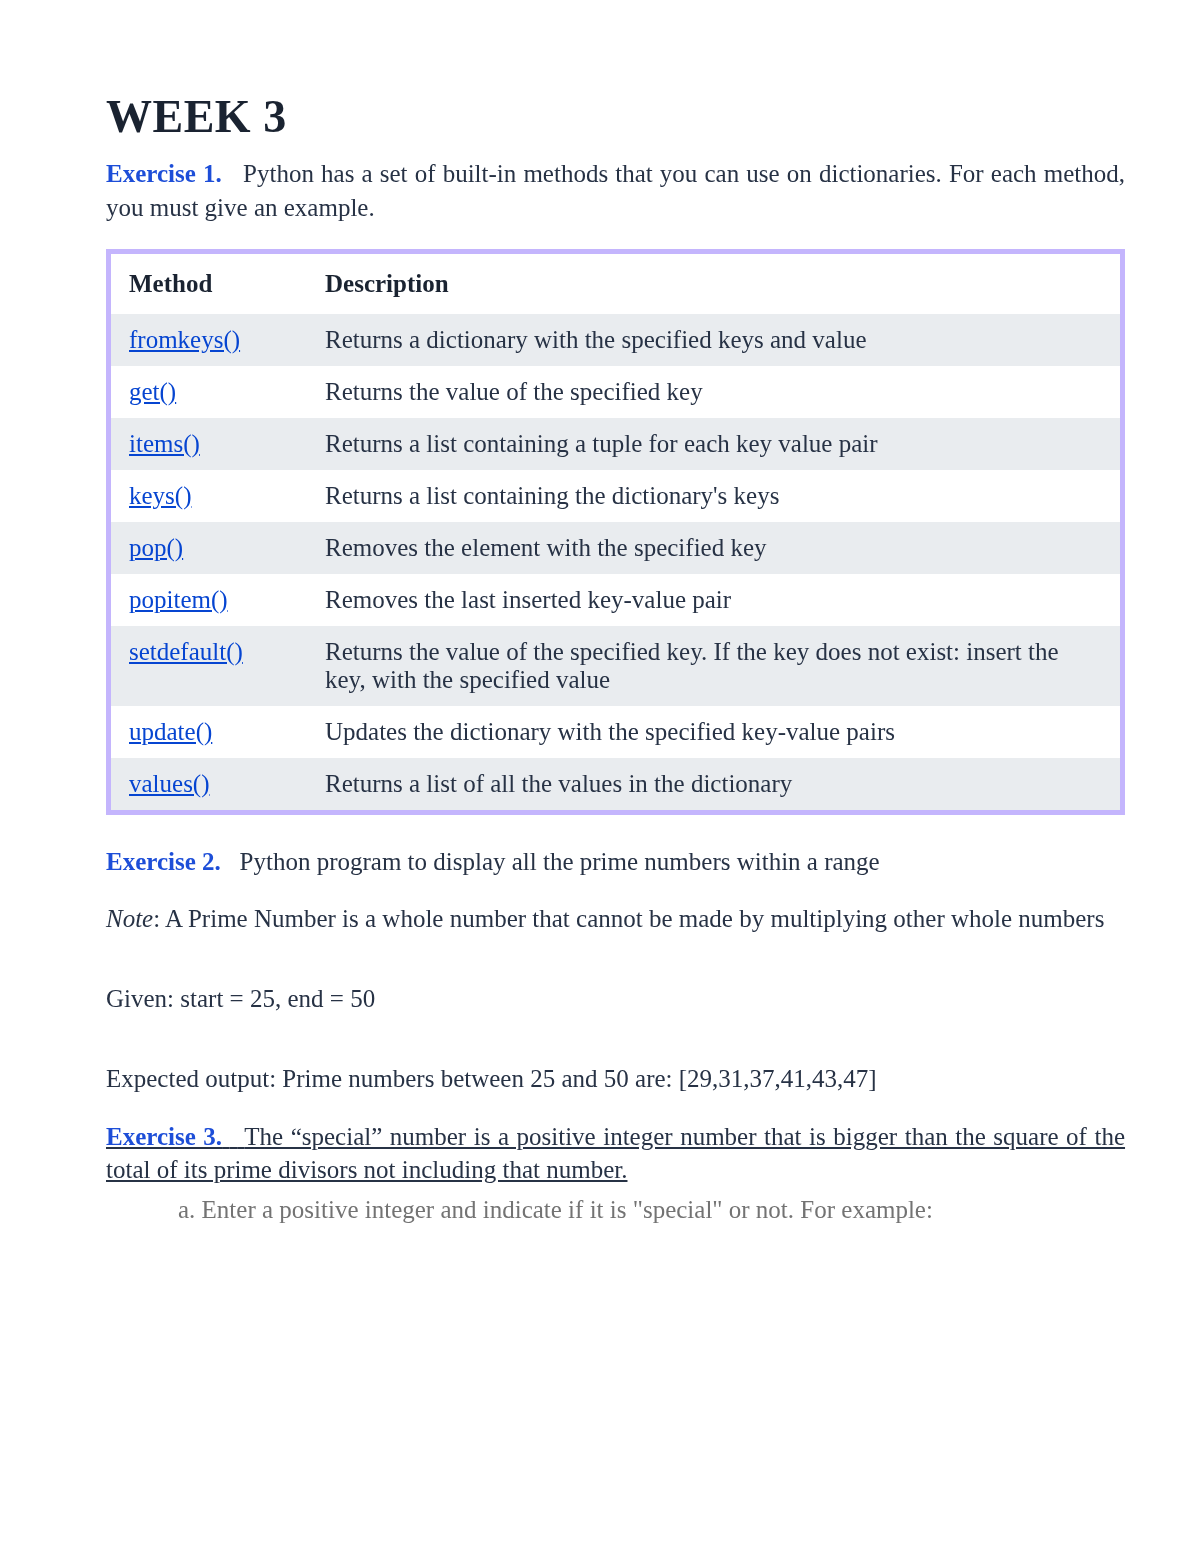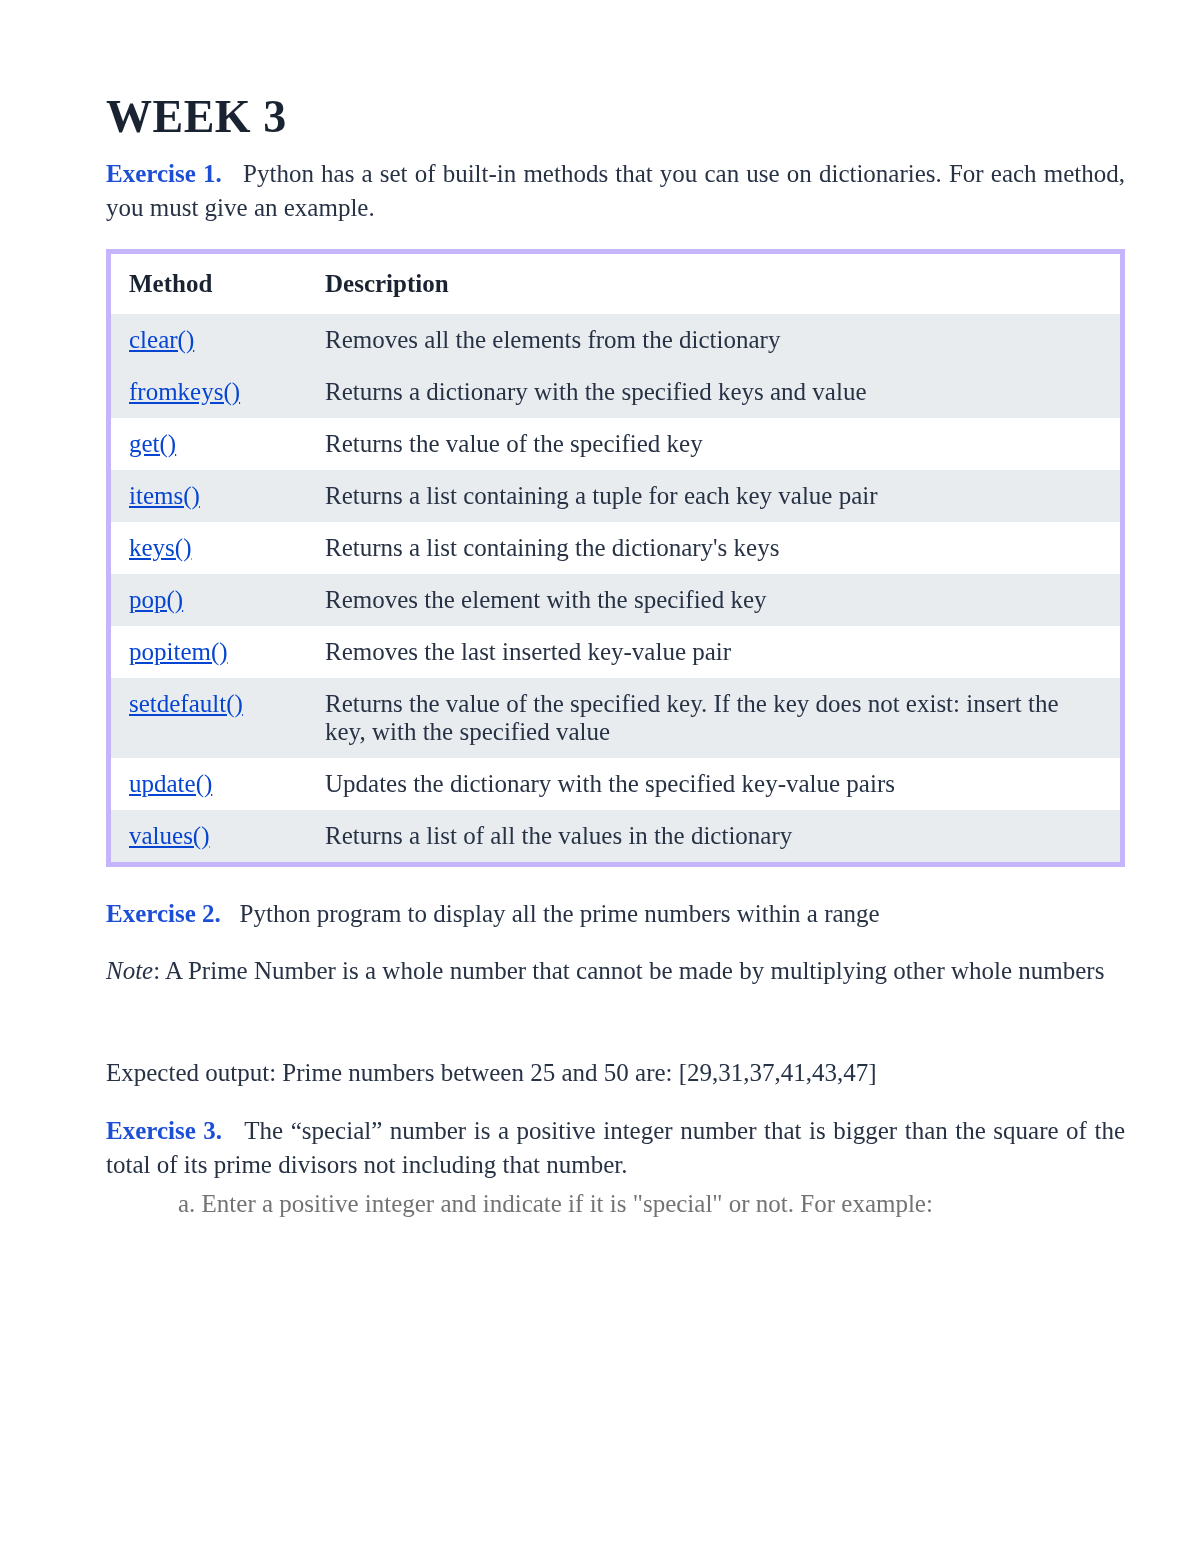--- a/index.html
+++ b/index.html
@@ -95,24 +95,20 @@
   <div class="tbl-wrap">
     <table class="methods">
       <thead>
         <tr>
           <th>Method</th>
           <th>Description</th>
         </tr>
       </thead>
       <tbody>
           <tr class="odd">
-            <td class="method"><a class="mlink" href="#">clear()</a></td>
-            <td>Removes all the elements from the dictionary</td>
-          </tr>
-          <tr class="odd">
             <td class="method"><a class="mlink" href="#">fromkeys()</a></td>
             <td>Returns a dictionary with the specified keys and value</td>
           </tr>
           <tr class="even">
             <td class="method"><a class="mlink" href="#">get()</a></td>
             <td>Returns the value of the specified key</td>
           </tr>
           <tr class="odd">
             <td class="method"><a class="mlink" href="#">items()</a></td>
             <td>Returns a list containing a tuple for each key value pair</td>
@@ -150,26 +146,27 @@
     <span>&nbsp;</span>
     <span>Python program to display all the prime numbers within a range</span>
   </p>
 
   <p class="para">
     <span class="italic">Note</span><span>: A Prime Number is a whole number that cannot be made by multiplying other whole numbers</span>
   </p>
 
   <div class="spacer"></div>
 
+  <p class="para">Given: start = 25, end = 50</p>
 
   <div class="spacer"></div>
 
   <p class="para">Expected output:  Prime numbers between 25 and 50 are: [29,31,37,41,43,47]</p>
 
-  <p class="para" style="margin-bottom:6px;">
+  <p class="para" style="margin-bottom:6px;text-decoration:underline;">
     <span class="ex-label">Exercise 3.</span>
     <span>&nbsp;</span>
     <span>The “special” number is a positive integer number that is bigger than the square of the total of its prime divisors not including that number.</span>
   </p>
 
   <p class="sub-item">a.  Enter a positive integer and indicate if it is "special" or not. For example:</p>
 
 </div>
 
 </body></html>

